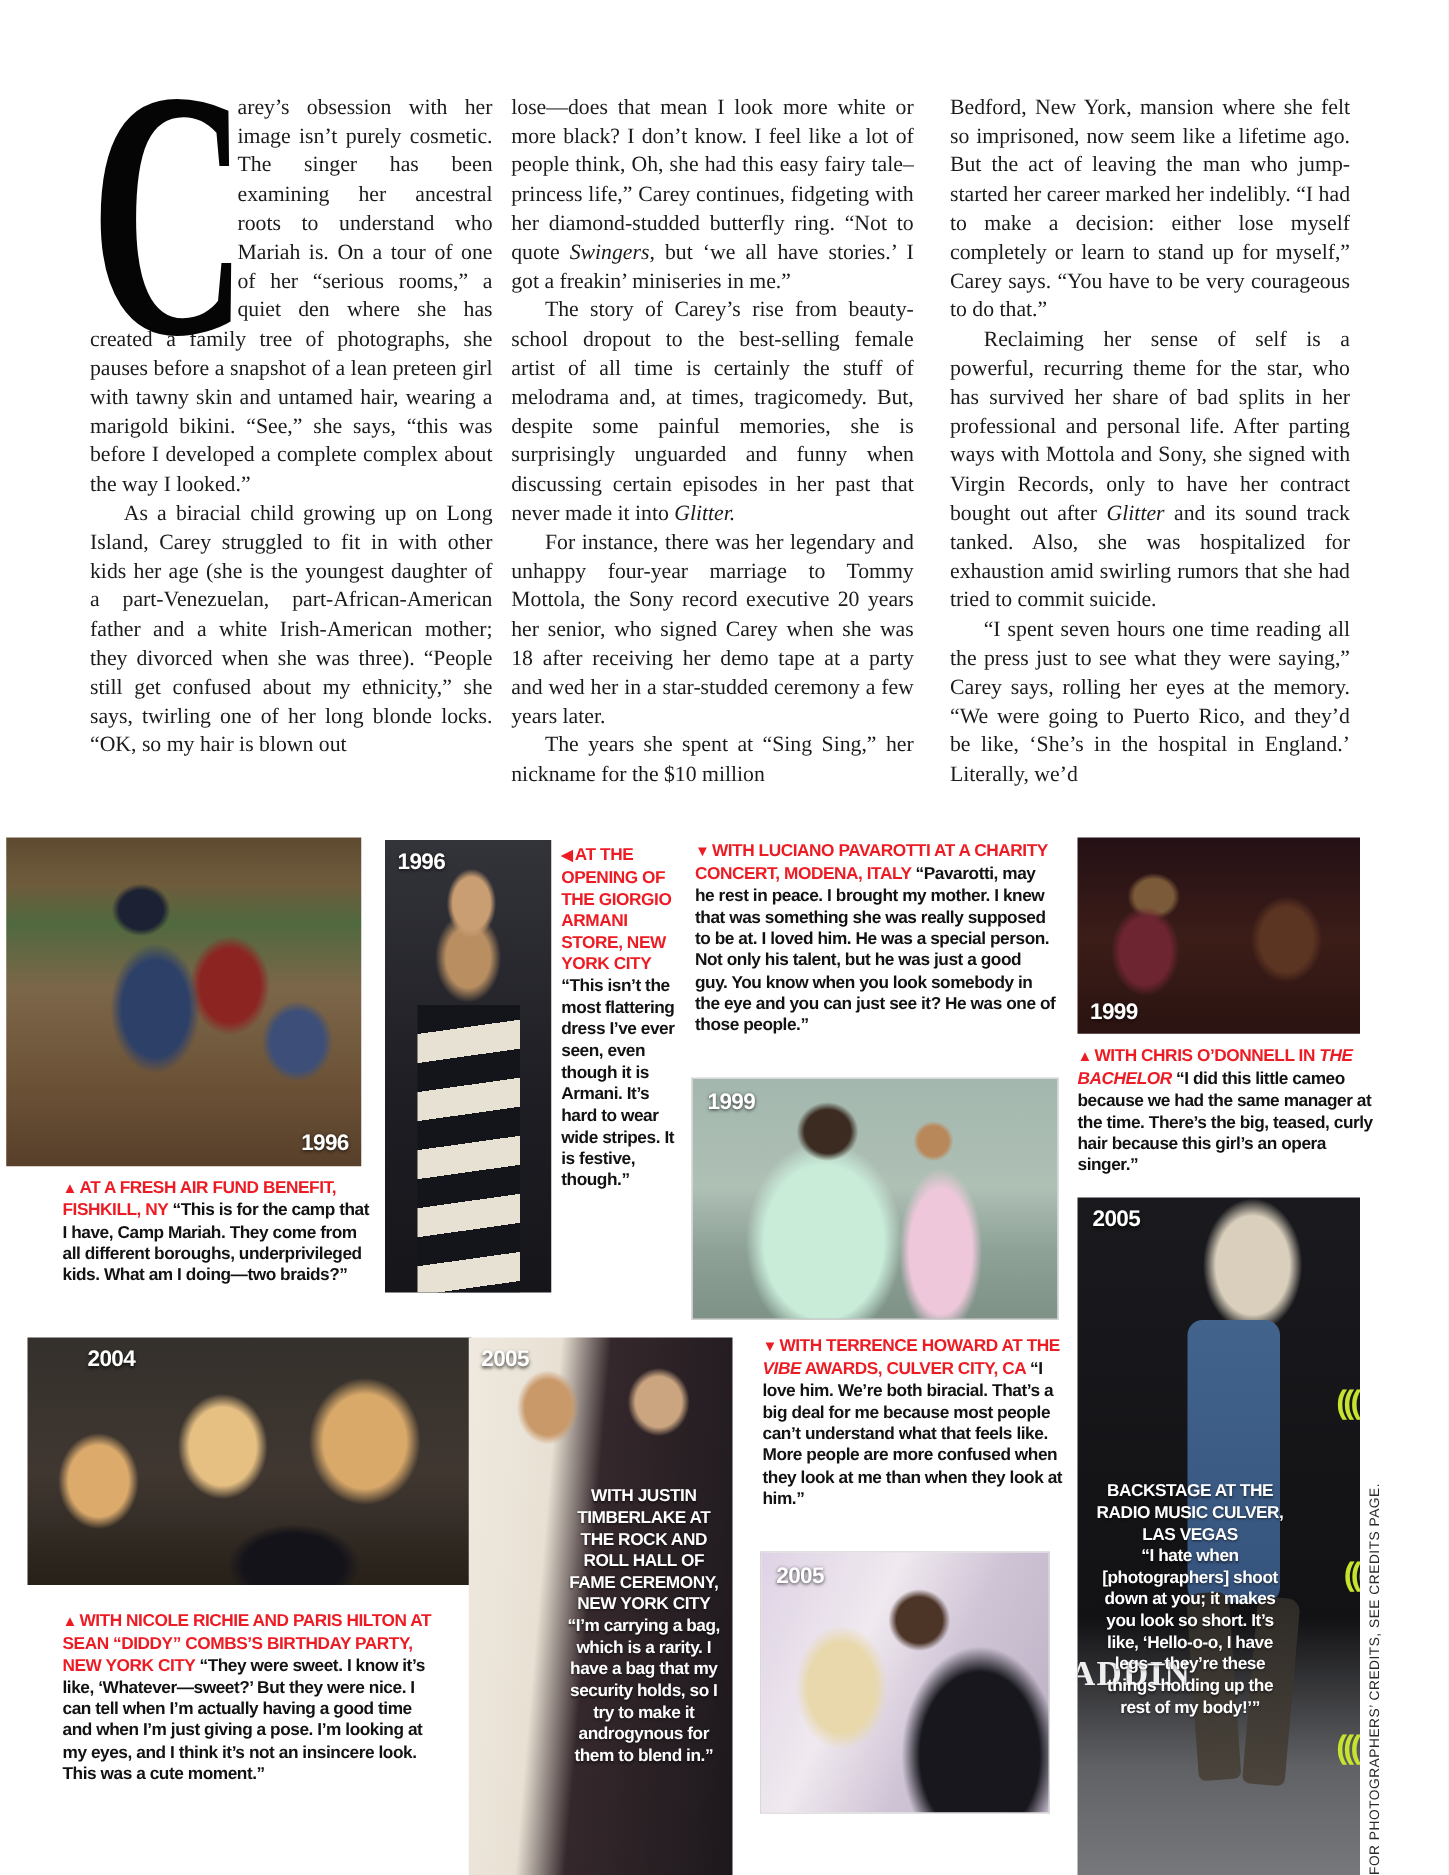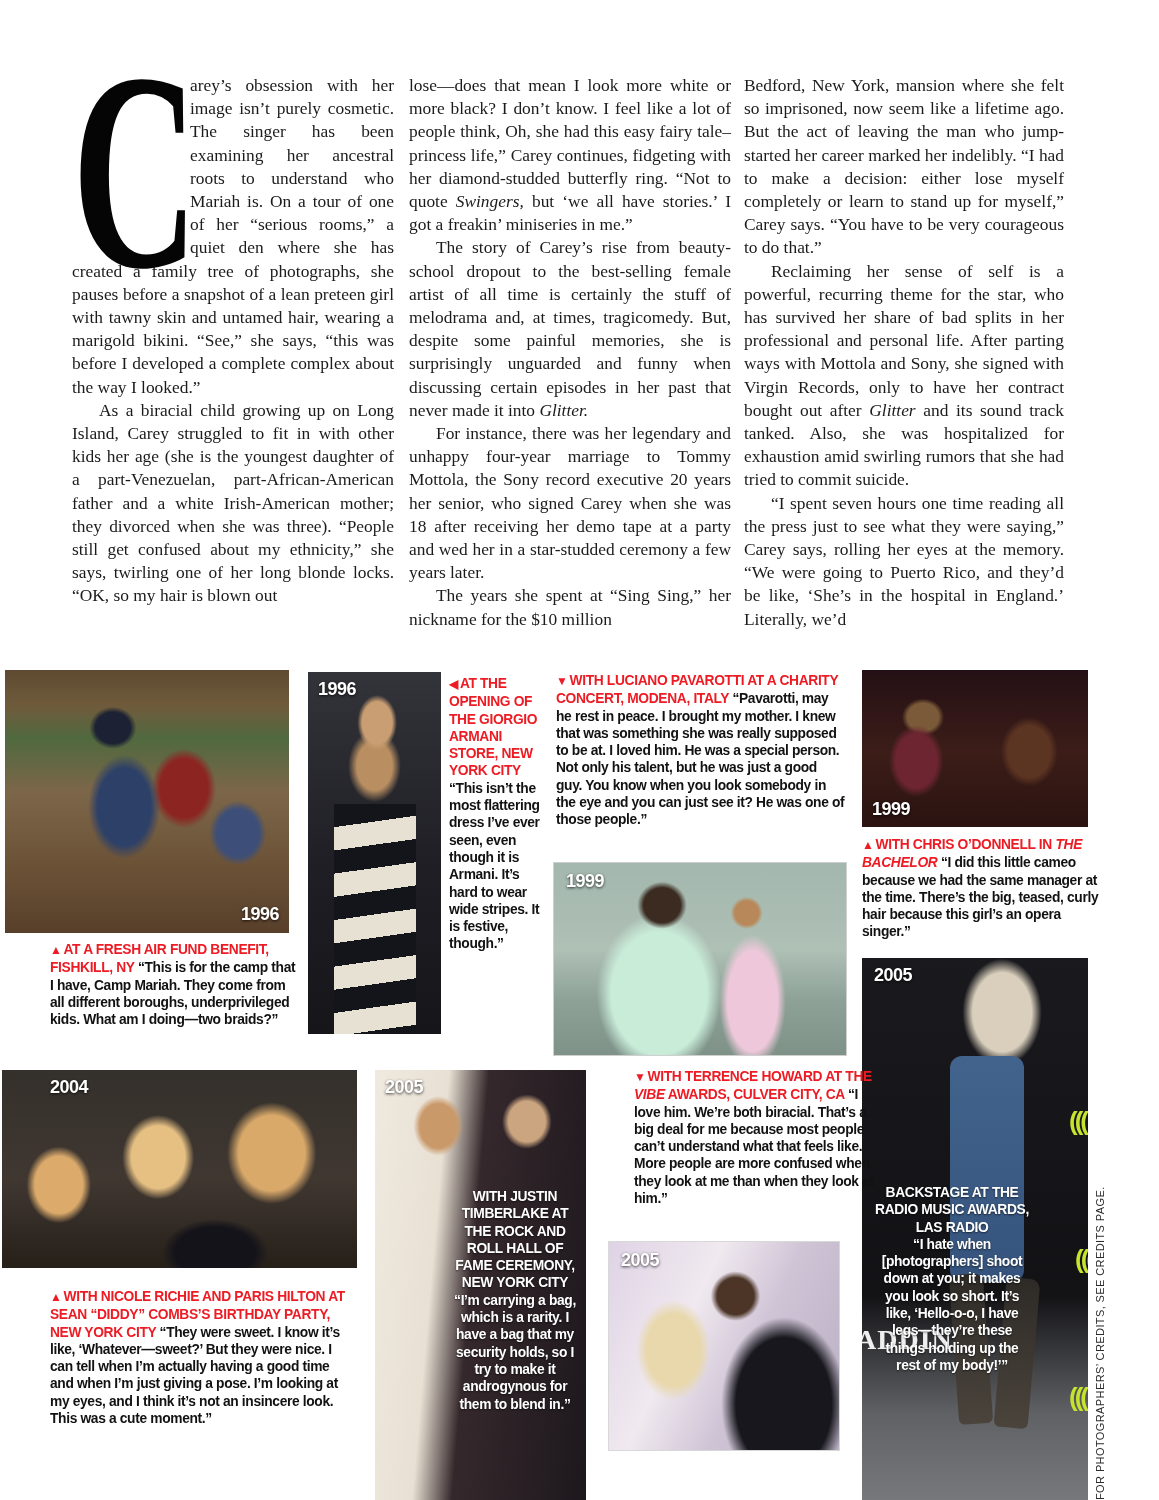--- a/index.html
+++ b/index.html
@@ -47,21 +47,21 @@
   .jeans{position:absolute;left:88px;top:98px;width:74px;height:226px;border-radius:12px;
       background:linear-gradient(180deg,#42648c 0%,#35537d 100%);}
   .boot{position:absolute;width:34px;height:150px;border-radius:10px 10px 6px 6px;
       background:linear-gradient(180deg,#2e2a26,#4a443c);}
   .boot.b1{left:92px;top:316px;transform:rotate(-4deg);}
   .boot.b2{left:138px;top:320px;transform:rotate(5deg);}
   .rim{position:absolute;font-family:"Liberation Sans",sans-serif;font-weight:bold;
       color:#c6e32e;font-size:26px;letter-spacing:-3px;}
   .sign{position:absolute;left:-6px;top:366px;font-family:"Liberation Serif",serif;font-weight:bold;
       font-size:28px;color:rgba(255,255,255,.92);letter-spacing:1px;}
-  .p-party{left:2px;top:1070px;width:355px;height:198px;background:
+  .p-party{left:22px;top:1070px;width:355px;height:198px;background:
       radial-gradient(52px 62px at 16% 58%,#dcab6c 0 46%,transparent 62%),
       radial-gradient(58px 68px at 44% 44%,#e6c083 0 46%,transparent 62%),
       radial-gradient(72px 82px at 76% 42%,#d9a96a 0 46%,transparent 62%),
       radial-gradient(80px 50px at 60% 92%,#14131a 0 50%,transparent 66%),
       linear-gradient(180deg,#34302b 0%,#403731 55%,#262019 100%);}
   .p-timberlake{left:375px;top:1070px;width:211px;height:430px;background:
       radial-gradient(40px 48px at 30% 13%,#c9996a 0 46%,transparent 62%),
       radial-gradient(40px 44px at 72% 12%,#cba580 0 46%,transparent 62%),
       linear-gradient(95deg,#efe9df 0%,#e8e0d3 30%,#35282c 46%,#1d181d 100%);}
   .p-howard{left:608px;top:1241px;width:230px;height:208px;border:1px solid #d8d8d8;background:
@@ -94,21 +94,21 @@
       </span>
   <p><span>arey’s obsession with her image isn’t purely cosmetic. The singer has been examining her ancestral roots to understand who Mariah is. On a tour of one of her “serious rooms,” a quiet den where she has created a family tree of photographs, she pauses before a snapshot of a lean preteen girl with tawny skin and untamed hair, wearing a marigold bikini. “See,” she says, “this was before I developed a complete complex about the way I looked.”</span></p>
       <p class="ind"><span>As a biracial child growing up on Long Island, Carey struggled to fit in with other kids her age (she is the youngest daughter of a part-Venezuelan, part-African-American father and a white Irish-American mother; they divorced when she was three). “People still get confused about my ethnicity,” she says, twirling one of her long blonde locks. “OK, so my hair is blown out</span></p>
     </div>
   <div class="col" style="left:409px">
       <p><span>lose—does that mean I look more white or more black? I don’t know. I feel like a lot of people think, Oh, she had this easy fairy tale–princess life,” Carey continues, fidgeting with her diamond-studded butterfly ring. “Not to quote </span><i>Swingers,</i><span> but ‘we all have stories.’ I got a freakin’ miniseries in me.”</span></p>
       <p class="ind"><span>The story of Carey’s rise from beauty-school dropout to the best-selling female artist of all time is certainly the stuff of melodrama and, at times, tragicomedy. But, despite some painful memories, she is surprisingly unguarded and funny when discussing certain episodes in her past that never made it into </span><i>Glitter.</i></p>
       <p class="ind"><span>For instance, there was her legendary and unhappy four-year marriage to Tommy Mottola, the Sony record executive 20 years her senior, who signed Carey when she was 18 after receiving her demo tape at a party and wed her in a star-studded ceremony a few years later.</span></p>
       <p class="ind"><span>The years she spent at “Sing Sing,” her nickname for the $10 million</span></p>
     </div>
-  <div class="col" style="left:744px;width:320px">
+  <div class="col" style="left:760px;width:320px">
       <p><span>Bedford, New York, mansion where she felt so imprisoned, now seem like a lifetime ago. But the act of leaving the man who jump-started her career marked her indelibly. “I had to make a decision: either lose myself completely or learn to stand up for myself,” Carey says. “You have to be very courageous to do that.”</span></p>
       <p class="ind"><span>Reclaiming her sense of self is a powerful, recurring theme for the star, who has survived her share of bad splits in her professional and personal life. After parting ways with Mottola and Sony, she signed with Virgin Records, only to have her contract bought out after </span><i>Glitter</i><span> and its sound track tanked. Also, she was hospitalized for exhaustion amid swirling rumors that she had tried to commit suicide.</span></p>
       <p class="ind"><span>“I spent seven hours one time reading all the press just to see what they were saying,” Carey says, rolling her eyes at the memory. “We were going to Puerto Rico, and they’d be like, ‘She’s in the hospital in England.’ Literally, we’d</span></p>
     </div>
 
   <div class="photo p-freshair">
     <span class="year" style="right:10px;bottom:8px">1996</span>
   </div>
   <div class="cap" style="left:50px;top:941px;width:246px">
     <span class="arrow">▲</span><span class="lead"><span>AT A FRESH AIR FUND BENEFIT, FISHKILL, NY </span></span><span class="body">“This is for the camp that I have, Camp Mariah. They come from all different boroughs, underprivileged kids. What am I doing—two braids?”</span>
@@ -139,39 +139,39 @@
   <div class="photo p-backstage">
     <span class="jeans"></span>
     <span class="boot b1"></span>
     <span class="boot b2"></span>
     <span class="rim" style="right:2px;top:148px">(((</span>
     <span class="rim" style="right:-4px;top:286px">(((</span>
     <span class="rim" style="right:2px;top:424px">(((</span>
     <span class="sign">ADDIN</span>
     <span class="year" style="left:12px;top:7px">2005</span>
     <div class="cap-white" style="left:10px;top:226px;width:160px">
-      <span class="lead-white"><span>BACKSTAGE AT THE RADIO MUSIC AWARDS, LAS RADIO</span></span><span class="body">“I hate when [photographers] shoot down at you; it makes you look so short. It’s like, ‘Hello-o-o, I have legs—they’re these things holding up the rest of my body!’”</span>
+      <span class="lead-white"><span>BACKSTAGE AT THE RADIO MUSIC CULVER, LAS VEGAS</span></span><span class="body">“I hate when [photographers] shoot down at you; it makes you look so short. It’s like, ‘Hello-o-o, I have legs—they’re these things holding up the rest of my body!’”</span>
     </div>
   </div>
 
   <div class="photo p-party">
     <span class="year" style="left:48px;top:7px">2004</span>
   </div>
   <div class="cap" style="left:50px;top:1288px;width:304px">
     <span class="arrow">▲</span><span class="lead"><span>WITH NICOLE RICHIE AND PARIS HILTON AT SEAN “DIDDY” COMBS’S BIRTHDAY PARTY, NEW YORK CITY </span></span><span class="body">“They were sweet. I know it’s like, ‘Whatever—sweet?’ But they were nice. I can tell when I’m actually having a good time and when I’m just giving a pose. I’m looking at my eyes, and I think it’s not an insincere look. This was a cute moment.”</span>
   </div>
 
   <div class="photo p-timberlake">
     <span class="year" style="left:10px;top:7px">2005</span>
     <div class="cap-white" style="left:74px;top:118px;width:132px">
       <span class="lead-white"><span>WITH JUSTIN TIMBERLAKE AT THE ROCK AND ROLL HALL OF FAME CEREMONY, NEW YORK CITY</span></span><span class="body">“I’m carrying a bag, which is a rarity. I have a bag that my security holds, so I try to make it androgynous for them to blend in.”</span>
     </div>
   </div>
 
-  <div class="cap" style="left:634px;top:1068px;width:252px">
+  <div class="cap" style="left:610px;top:1068px;width:252px">
     <span class="arrow">▼</span><span class="lead"><span>WITH TERRENCE HOWARD AT THE </span><i>VIBE</i><span> AWARDS, CULVER CITY, CA </span></span><span class="body">“I love him. We’re both biracial. That’s a big deal for me because most people can’t understand what that feels like. More people are more confused when they look at me than when they look at him.”</span>
   </div>
   <div class="photo p-howard">
     <span class="year" style="left:12px;top:8px">2005</span>
   </div>
 
   <div class="credits">FOR PHOTOGRAPHERS’ CREDITS, SEE CREDITS PAGE.</div>
 </div>
 
 </body></html>

